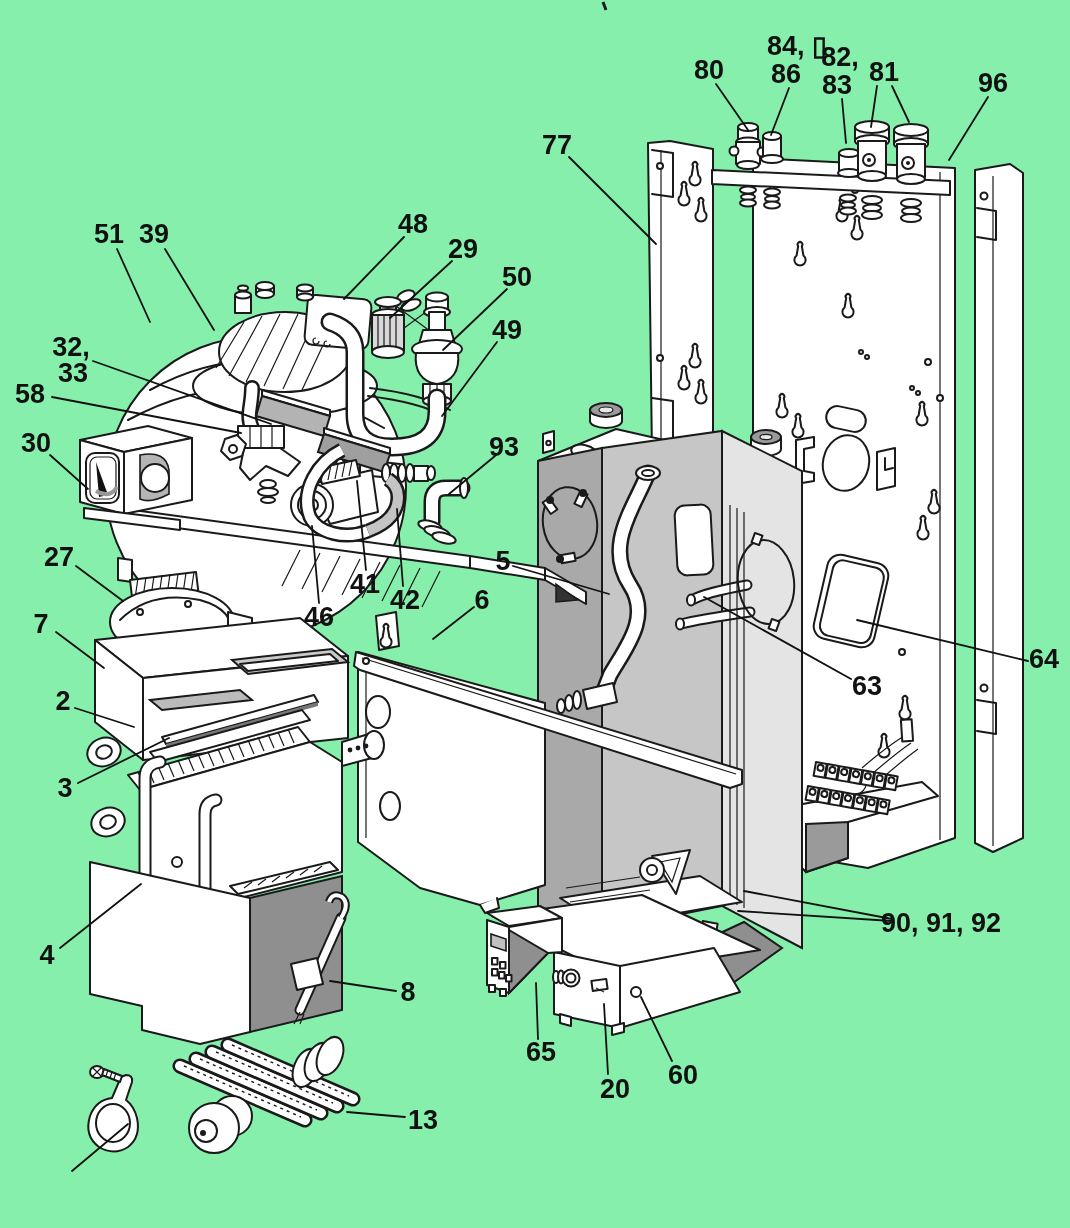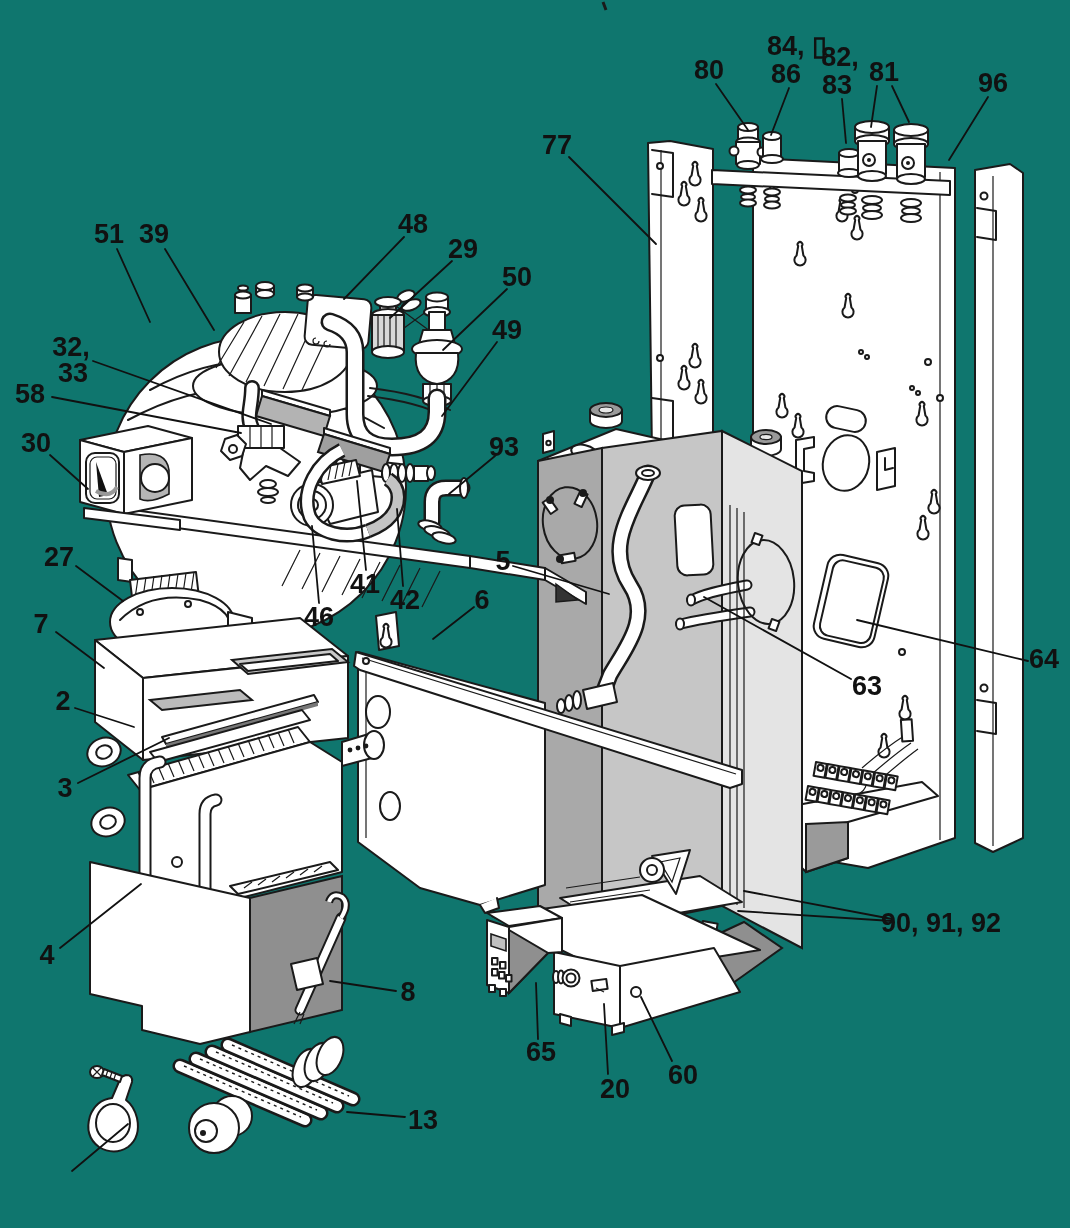--- a/index.html
+++ b/index.html
@@ -1,16 +1,16 @@
 <!DOCTYPE html>
 <html><head>
 <meta charset="utf-8">
 <style>
   html,body{margin:0;padding:0;background:#fff;}
-  .page{position:relative;width:1070px;height:1228px;background:#0f766e;overflow:hidden;
+  .page{position:relative;width:1070px;height:1228px;background:#86efac;overflow:hidden;
         font-family:"Liberation Sans",sans-serif;}
   svg{position:absolute;left:0;top:0;}
   svg *{vector-effect:none;}
   .ln{fill:#fff;stroke:#1a1a1a;stroke-width:2;stroke-linejoin:round;stroke-linecap:round;}
   .ln-n{fill:none;stroke:#1a1a1a;stroke-width:2;stroke-linejoin:round;stroke-linecap:round;}
   .thin{fill:none;stroke:#1a1a1a;stroke-width:1.2;}
   .callout-text{font:bold 27px "Liberation Sans",sans-serif;fill:#111;}
   .leader{stroke:#111;stroke-width:1.8;fill:none;stroke-linecap:round;}
 </style>
 </head>

